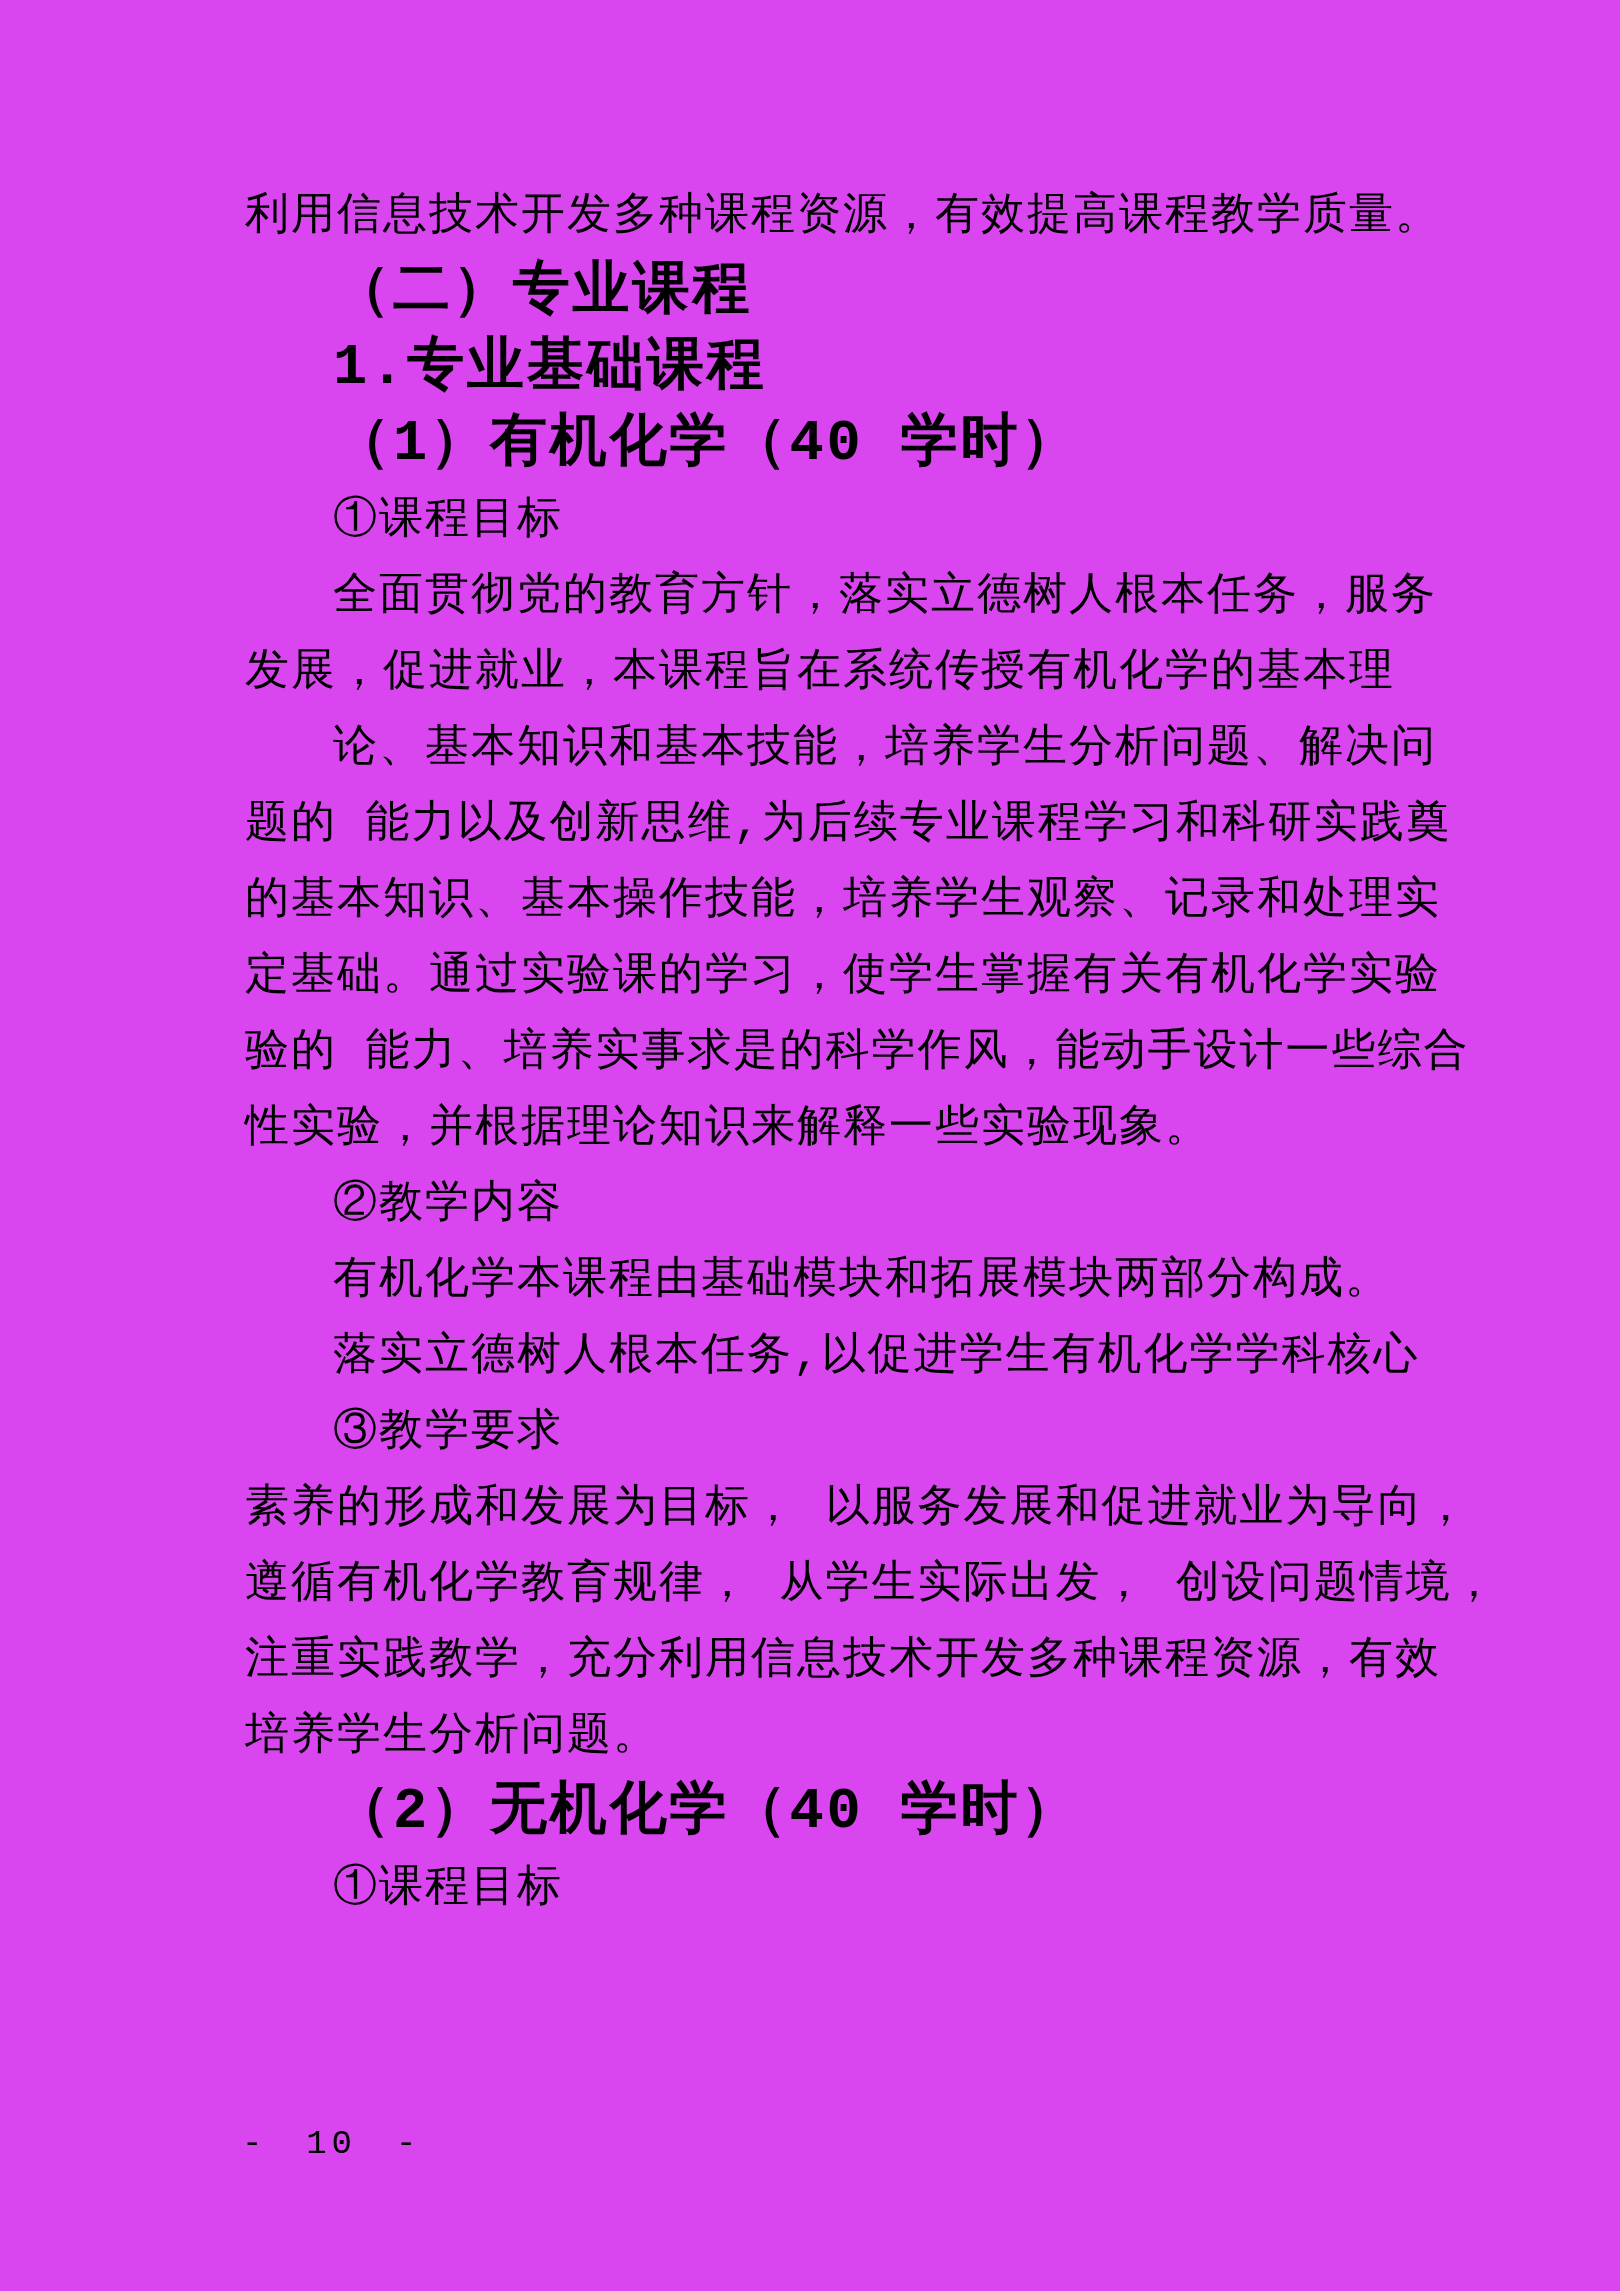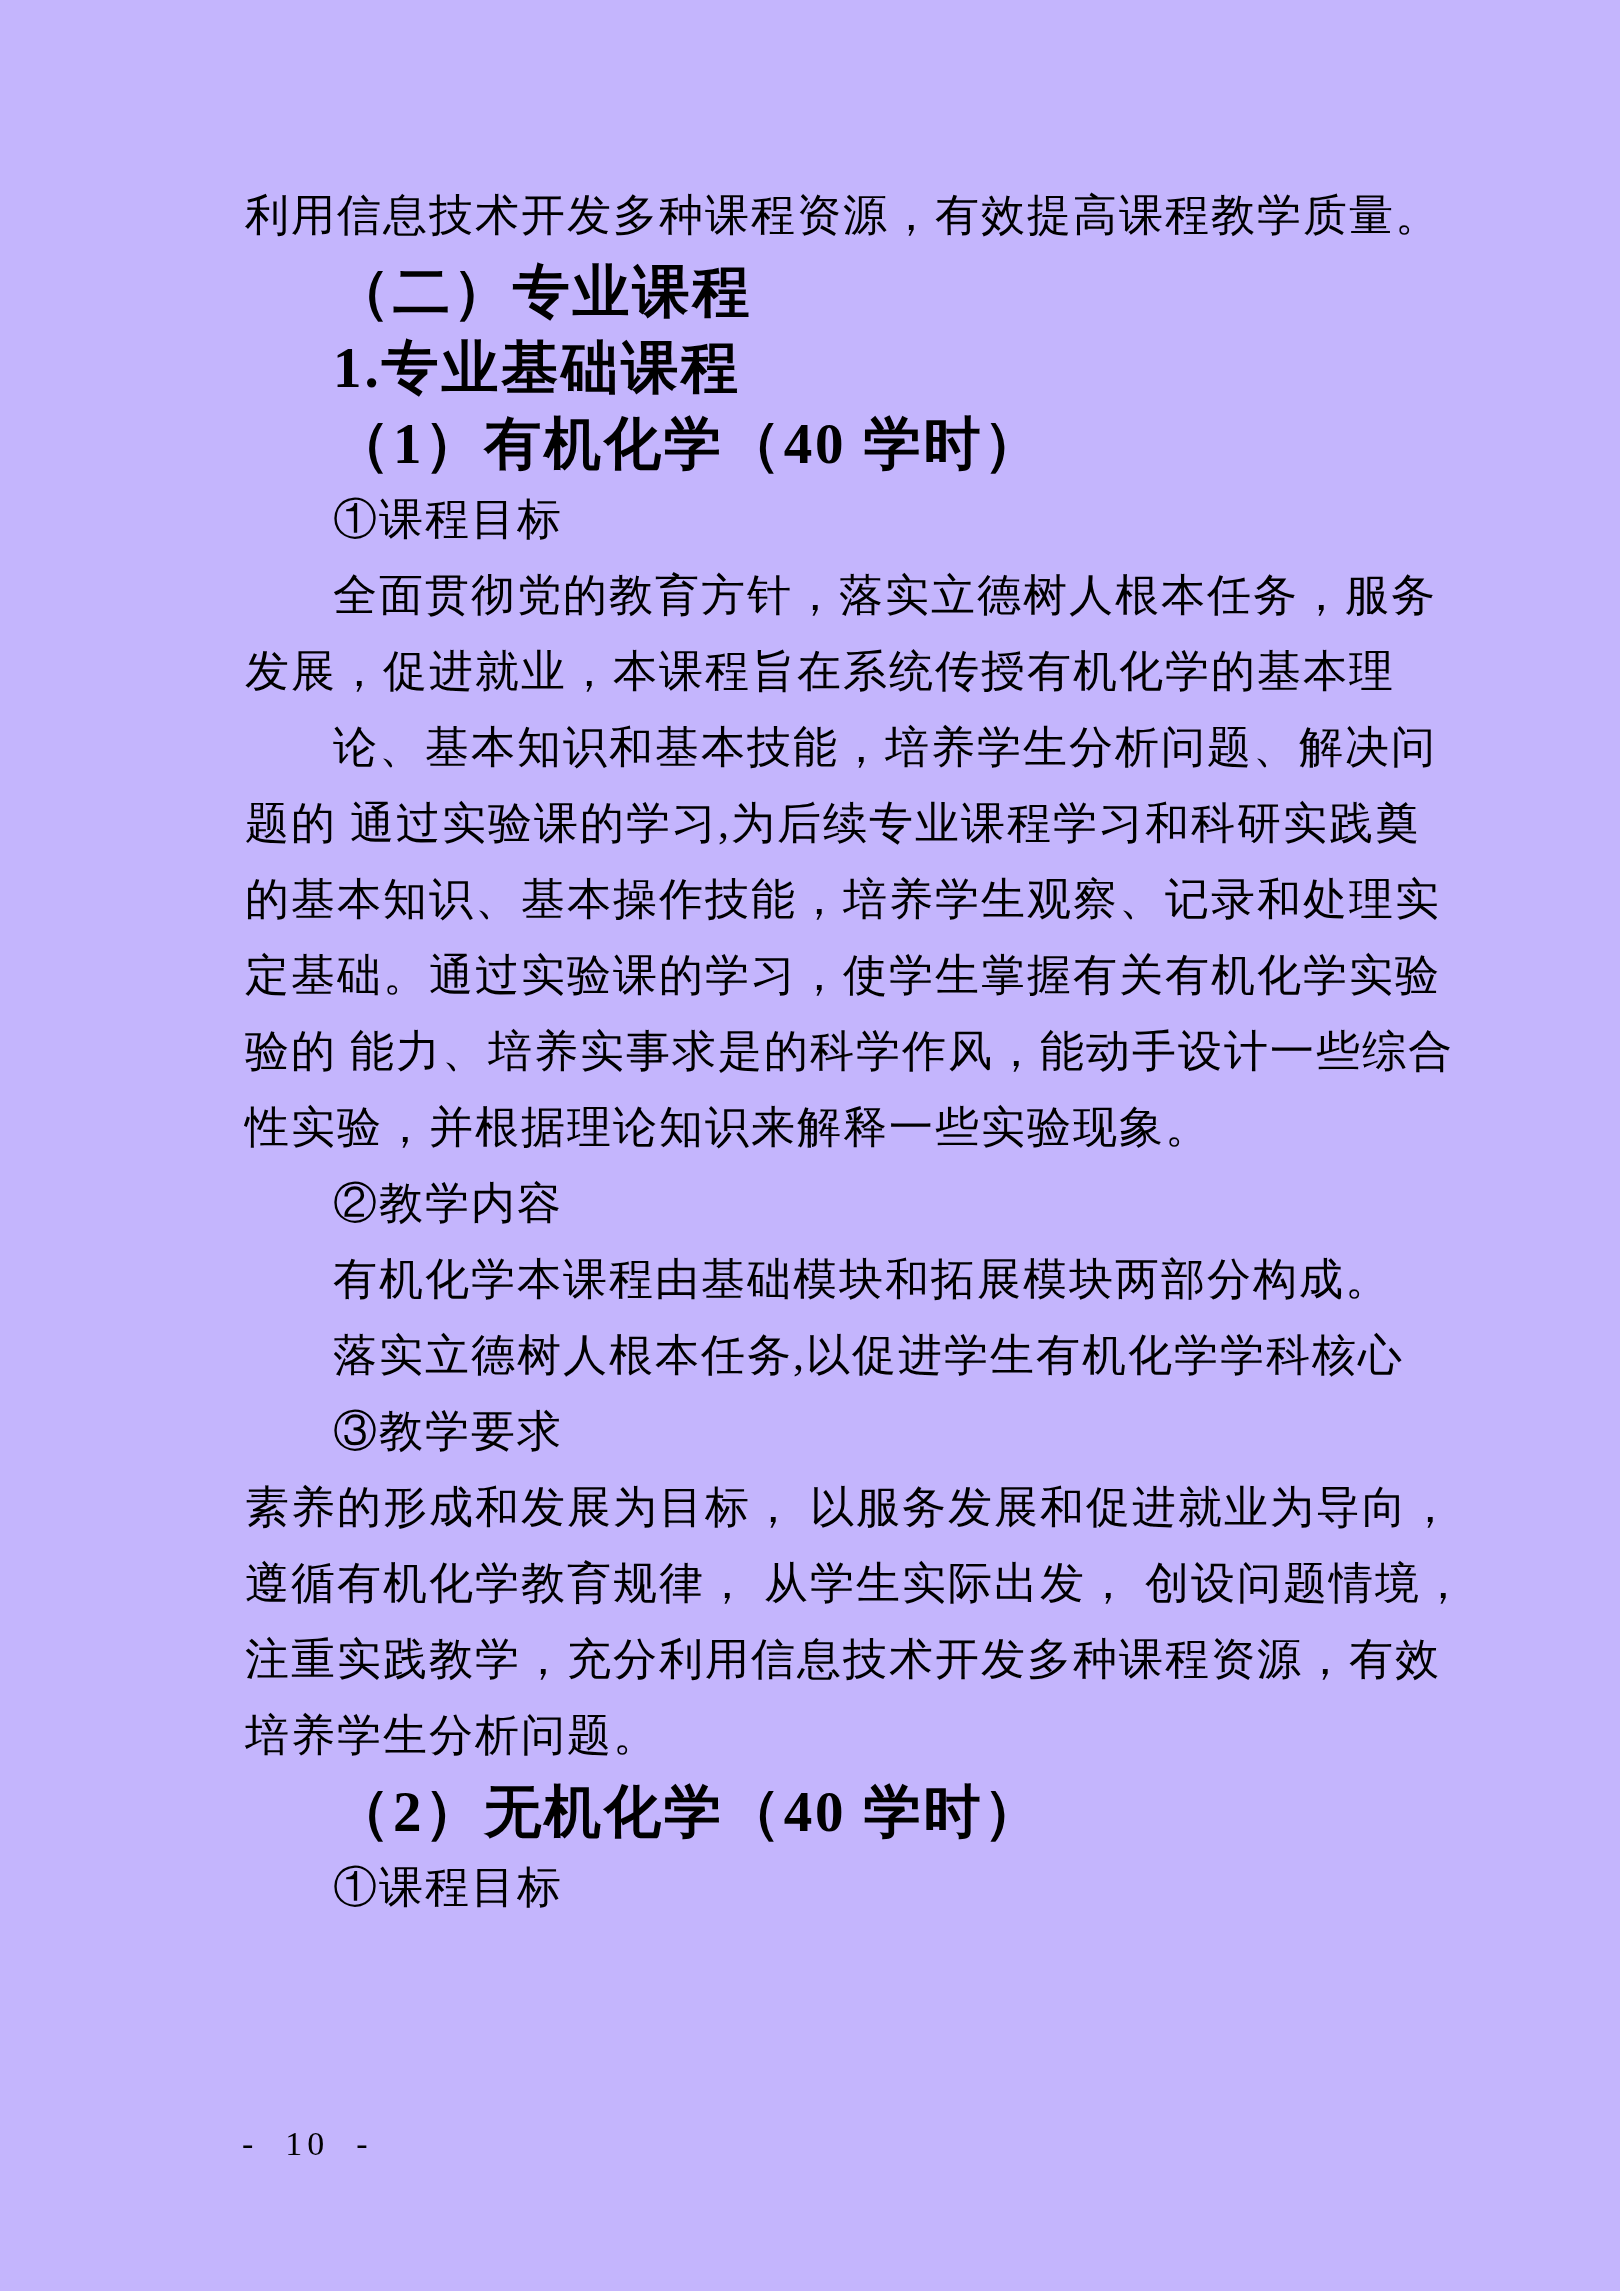--- a/index.html
+++ b/index.html
@@ -1,21 +1,21 @@
 <!DOCTYPE html>
 <html><head>
 <meta charset="utf-8">
 <style>
   html,body{margin:0;padding:0;background:#888;}
   .page{
     position:relative;
     width:1620px;height:2292px;
-    background:#c4b5fd;
+    background:#d946ef;
     overflow:hidden;
-    font-family:Liberation Serif, serif;
+    font-family:Liberation Mono, monospace;
     color:#000000;
   }
   .textblock{
     position:absolute;
     left:245px;top:178px;width:1127px;
   }
   .line{
     height:76px;
     line-height:76px;
     font-size:44px;
@@ -47,21 +47,21 @@
 <div class="page">
   <div class="textblock">
       <div class="line">利用信息技术开发多种课程资源，有效提高课程教学质量。</div>
       <div class="line bold indent">（二）专业课程</div>
       <div class="line bold indent">1.专业基础课程</div>
       <div class="line bold indent">（1）有机化学（40 学时）</div>
       <div class="line indent">①课程目标</div>
       <div class="line indent">全面贯彻党的教育方针，落实立德树人根本任务，服务</div>
       <div class="line">发展，促进就业，本课程旨在系统传授有机化学的基本理</div>
       <div class="line indent">论、基本知识和基本技能，培养学生分析问题、解决问</div>
-      <div class="line">题的 通过实验课的学习,为后续专业课程学习和科研实践奠</div>
+      <div class="line">题的 能力以及创新思维,为后续专业课程学习和科研实践奠</div>
       <div class="line">的基本知识、基本操作技能，培养学生观察、记录和处理实</div>
       <div class="line">定基础。通过实验课的学习，使学生掌握有关有机化学实验</div>
       <div class="line">验的 能力、培养实事求是的科学作风，能动手设计一些综合</div>
       <div class="line">性实验，并根据理论知识来解释一些实验现象。</div>
       <div class="line indent">②教学内容</div>
       <div class="line indent">有机化学本课程由基础模块和拓展模块两部分构成。</div>
       <div class="line indent">落实立德树人根本任务,以促进学生有机化学学科核心</div>
       <div class="line indent">③教学要求</div>
       <div class="line">素养的形成和发展为目标， 以服务发展和促进就业为导向，</div>
       <div class="line">遵循有机化学教育规律， 从学生实际出发， 创设问题情境，</div>

